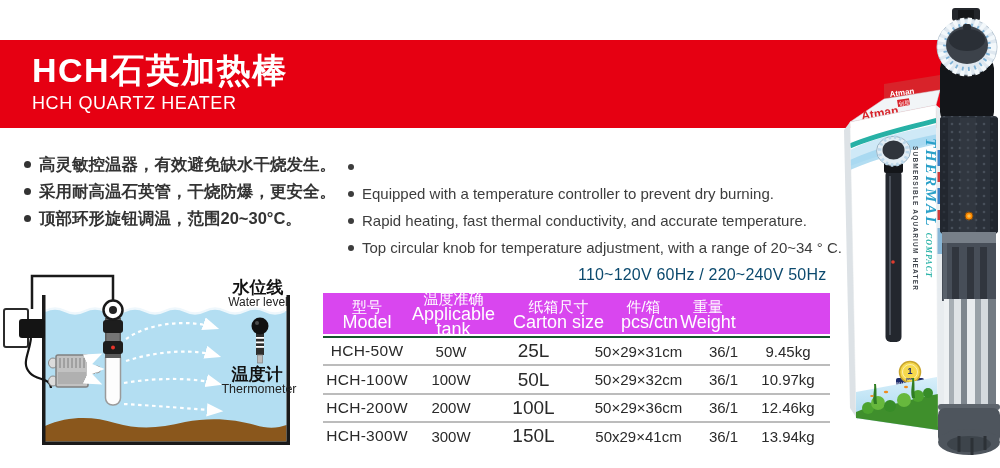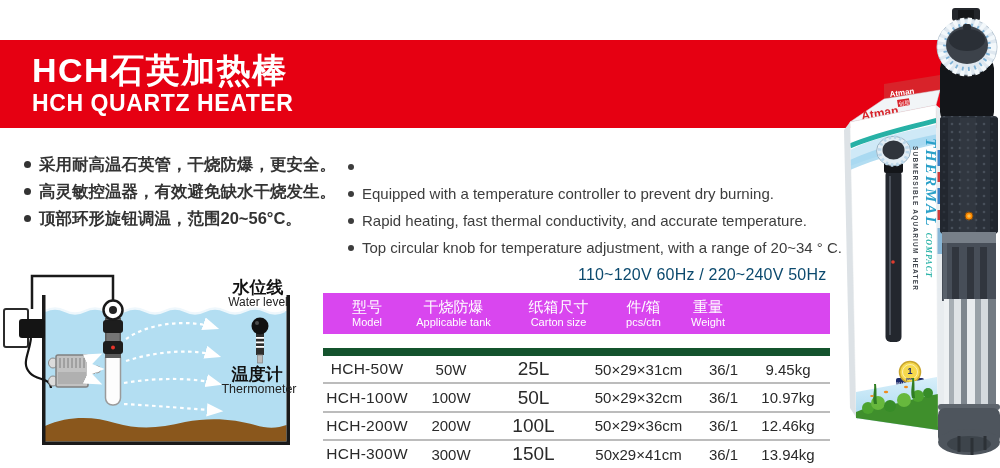--- a/index.html
+++ b/index.html
@@ -6,38 +6,38 @@
   .stage{
     position:relative;width:1000px;height:468px;overflow:hidden;background:#fff;
     font-family:"Liberation Sans","DejaVu Sans",sans-serif;
   }
   
   .banner{
     position:absolute;left:0;top:40px;width:952px;height:88px;
     background:#e60012;color:#fff;box-sizing:border-box;padding:9px 0 0 32px;
   }
   .title-cn{font-size:34px;font-weight:bold;line-height:42px;letter-spacing:1.5px;}
-  .title-en{font-size:23px;font-weight:700;line-height:24px;letter-spacing:.6px;}
+  .title-en{font-size:18px;font-weight:400;line-height:24px;letter-spacing:.6px;}
   
   .bullets{position:absolute;top:151px;}
   .bullets .b-item{display:flex;align-items:center;height:27px;white-space:nowrap;}
   .bullets-cn{left:24px;color:#333;font-size:16.5px;font-weight:600;}
   .bullets-en{left:348px;top:153px;color:#3d3d3d;font-size:15px;}
   .dot{width:7px;height:7px;border-radius:50%;background:#333;margin-right:8px;flex:none;}
   .bullets-en .dot{width:6px;height:6px;background:#3d3d3d;}
   
   .voltage{position:absolute;left:578px;top:266px;font-size:16px;color:#0c4a6e;letter-spacing:.2px;}
   
   .spec-table{position:absolute;left:323px;top:293px;width:507px;}
   .thead{display:flex;align-items:center;background:#d946ef;color:#fff;height:41px;}
   .col{text-align:center;box-sizing:border-box;}
   .c0{width:88px}.c1{width:80px}.c2{width:85px}.c3{width:125px}.c4{width:45px}.c5{width:84px}
   .h-cn{font-size:15px;line-height:17px;}
-  .h-en{font-size:11px;line-height:15px;}
-  .tbody{border-top:8px solid #14532d;margin-top:14px;}
+  .h-en{font-size:18px;line-height:15px;}
+  .tbody{border-top:2px solid #14532d;margin-top:2px;}
   .trow{display:flex;align-items:center;height:26.4px;color:#2a2a2a;font-size:15px;}
   .trow:not(:last-child){border-bottom:2px solid #bcbcbc;}
   .trow .c0{font-size:15.5px;letter-spacing:.3px;}
   .trow .c2{font-size:19px;}
   
   .diagram{position:absolute;left:0;top:265px;width:320px;height:200px;}
   .product{position:absolute;left:828px;top:0;width:172px;height:468px;}
   svg text{font-family:"Liberation Sans","DejaVu Sans",sans-serif;}
   .serif-it{font-family:"Liberation Serif","DejaVu Serif",serif;font-style:italic;font-weight:bold;}
 </style>
@@ -47,29 +47,29 @@
 <div class="stage">
 
   <div class="banner">
     <div class="title-cn">HCH石英加热棒</div>
     <div class="title-en">HCH QUARTZ HEATER</div>
   </div>
 
   <div class="bullets bullets-cn">
     <div class="b-item">
         <span class="dot"></span>
+        <span>高灵敏控温器，有效避免缺水干烧发生。</span>
+      </div>
+    <div class="b-item">
+        <span class="dot"></span>
         <span>采用耐高温石英管，干烧防爆，更安全。</span>
       </div>
     <div class="b-item">
         <span class="dot"></span>
-        <span>高灵敏控温器，有效避免缺水干烧发生。</span>
-      </div>
-    <div class="b-item">
-        <span class="dot"></span>
-        <span>顶部环形旋钮调温，范围20~56°C。</span>
+        <span>顶部环形旋钮调温，范围20~30°C。</span>
       </div>
   </div>
 
   <div class="bullets bullets-en">
     <div class="b-item">
         <span class="dot"></span>
       </div>
     <div class="b-item">
         <span class="dot"></span>
         <span>Equipped with a temperature controller to prevent dry burning.</span>
@@ -86,21 +86,21 @@
 
   <div class="voltage">110~120V 60Hz / 220~240V 50Hz</div>
 
   <div class="spec-table">
     <div class="thead">
       <div class="col c0">
           <div class="h-cn">型号</div>
           <div class="h-en">Model</div>
         </div>
       <div class="col c2">
-          <div class="h-cn">干烧防爆</div>
+          <div class="h-cn">温度准确</div>
           <div class="h-en">Applicable tank</div>
         </div>
       <div class="col c3">
           <div class="h-cn">纸箱尺寸</div>
           <div class="h-en">Carton size</div>
         </div>
       <div class="col c4">
           <div class="h-cn">件/箱</div>
           <div class="h-en">pcs/ctn</div>
         </div>

